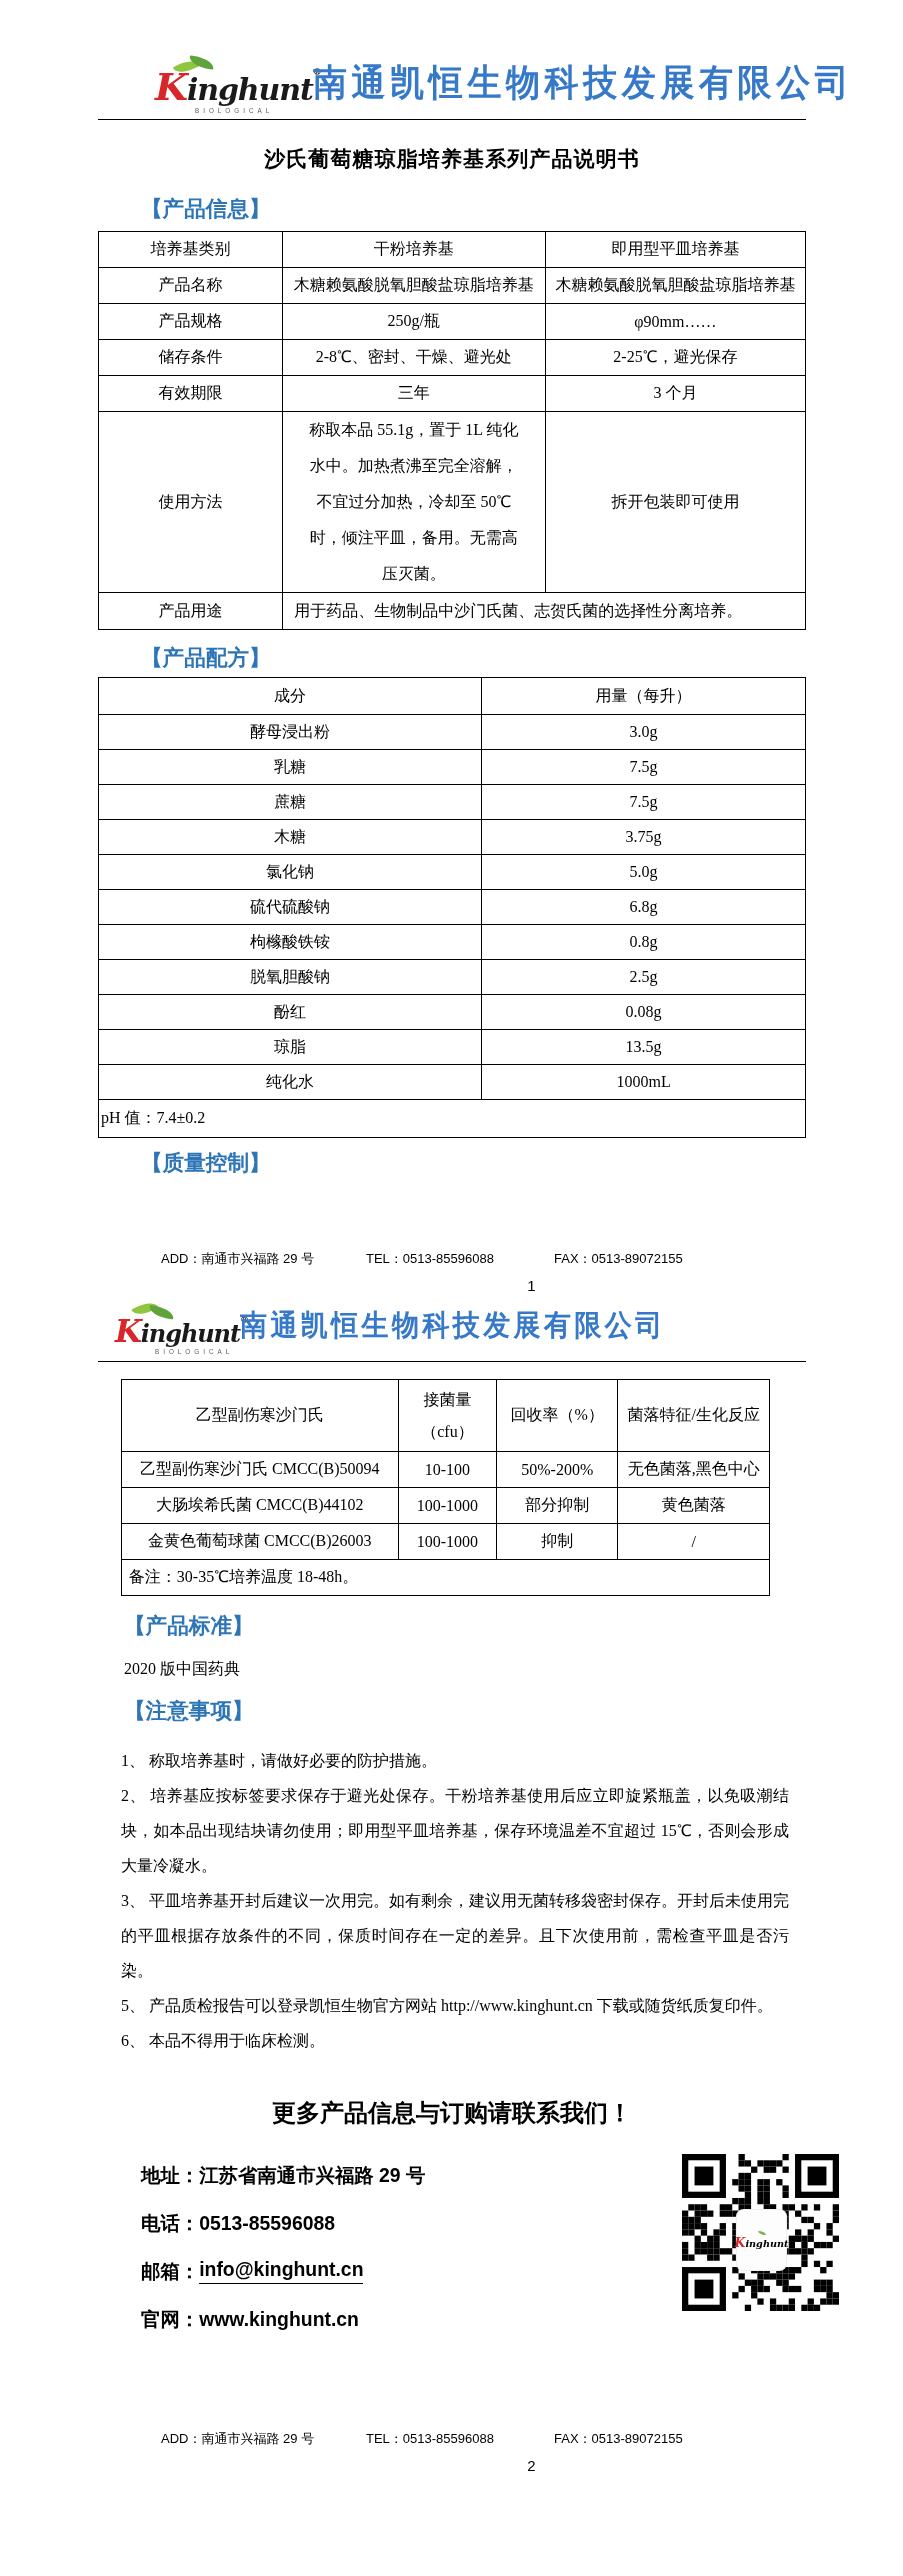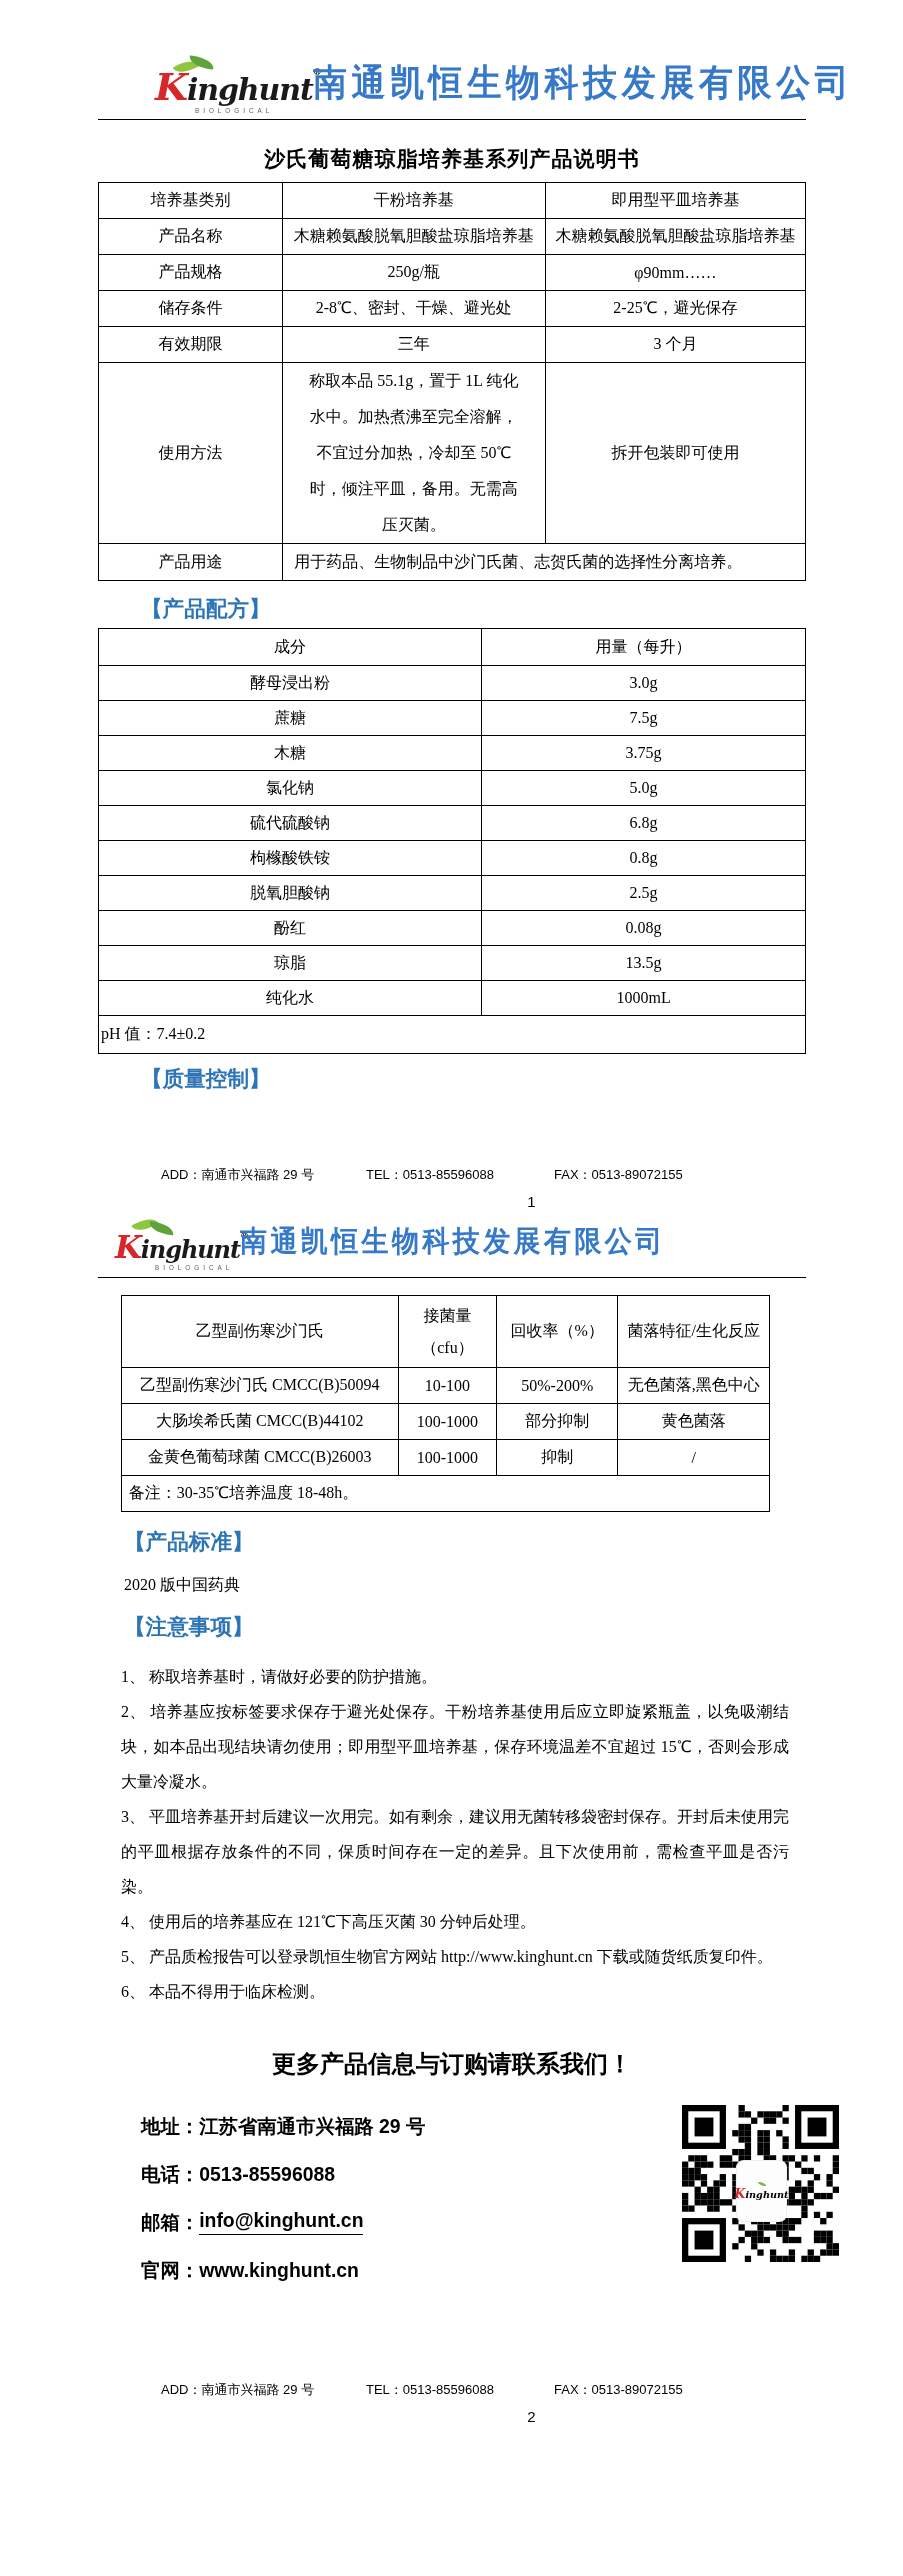--- a/index.html
+++ b/index.html
@@ -107,20 +107,21 @@
         </span>
       <div class="logo-word"><span class="k">K</span><span>inghunt</span><span class="reg">®</span></div>
       <div class="logo-sub">BIOLOGICAL</div>
     </div>
     <div class="company">南通凯恒生物科技发展有限公司</div>
   </div>
   <div class="rule"></div>
 
   <div class="doc-title">沙氏葡萄糖琼脂培养基系列产品说明书</div>
 
+  <div class="sec s-info">【产品信息】</div>
 
   <table class="t-info">
     <colgroup>
         <col style="width:26%">
         <col style="width:37.2%">
         <col style="width:36.8%">
       </colgroup>
     <tbody>
         <tr class="r-std">
       <td>培养基类别</td>
@@ -167,20 +168,24 @@
         <col style="width:45.8%">
       </colgroup>
     <tbody>
         <tr class="f-head">
       <td>成分</td>
       <td>用量（每升）</td>
     </tr>
     <tr>
           <td>酵母浸出粉</td>
           <td>3.0g</td>
+        </tr>
+    <tr>
+          <td>乳糖</td>
+          <td>7.5g</td>
         </tr>
     <tr>
           <td>蔗糖</td>
           <td>7.5g</td>
         </tr>
     <tr>
           <td>木糖</td>
           <td>3.75g</td>
         </tr>
     <tr>
@@ -281,21 +286,20 @@
     </table>
 
   <div class="sec s-std">【产品标准】</div>
   <div class="std-text">2020 版中国药典</div>
 
   <div class="sec s-notes">【注意事项】</div>
   <div class="notes">
     <p>1、 称取培养基时，请做好必要的防护措施。</p>
     <p>2、 培养基应按标签要求保存于避光处保存。干粉培养基使用后应立即旋紧瓶盖，以免吸潮结块，如本品出现结块请勿使用；即用型平皿培养基，保存环境温差不宜超过 15℃，否则会形成大量冷凝水。</p>
     <p>3、 平皿培养基开封后建议一次用完。如有剩余，建议用无菌转移袋密封保存。开封后未使用完的平皿根据存放条件的不同，保质时间存在一定的差异。且下次使用前，需检查平皿是否污染。</p>
-    <p>4、 使用后的培养基应在 121℃下高压灭菌 30 分钟后处理。</p>
     <p>5、 产品质检报告可以登录凯恒生物官方网站 http://www.kinghunt.cn 下载或随货纸质复印件。</p>
     <p>6、 本品不得用于临床检测。</p>
   </div>
 
   <div class="contact-head">更多产品信息与订购请联系我们！</div>
 
   <div class="contact">
     <div class="row">
       <span>地址：</span>
       <span>江苏省南通市兴福路 29 号</span>

